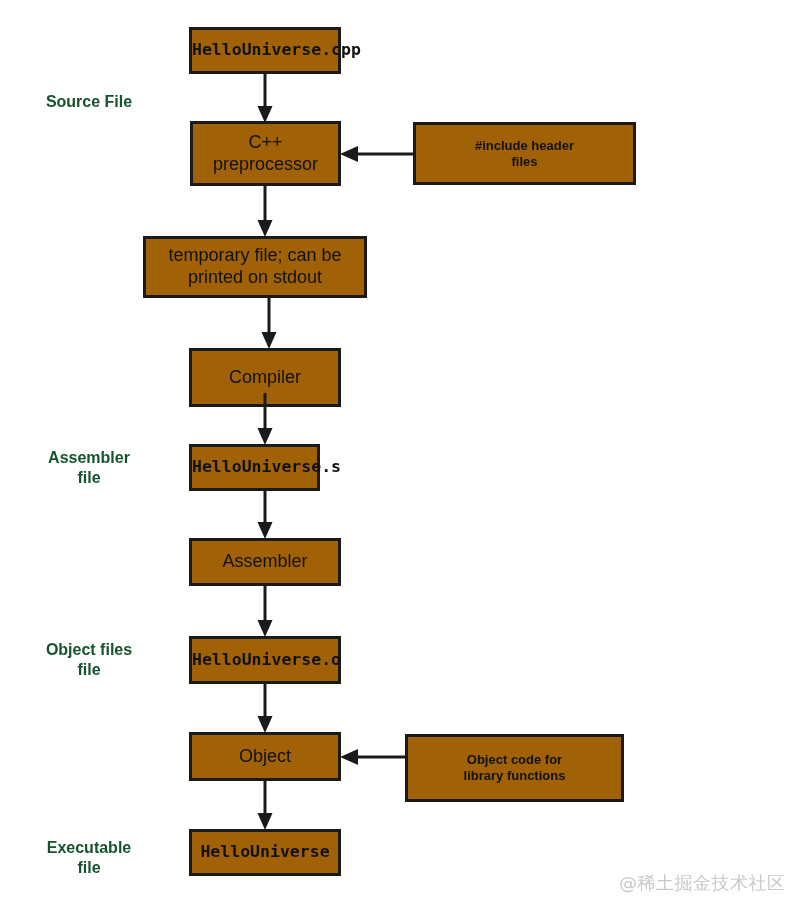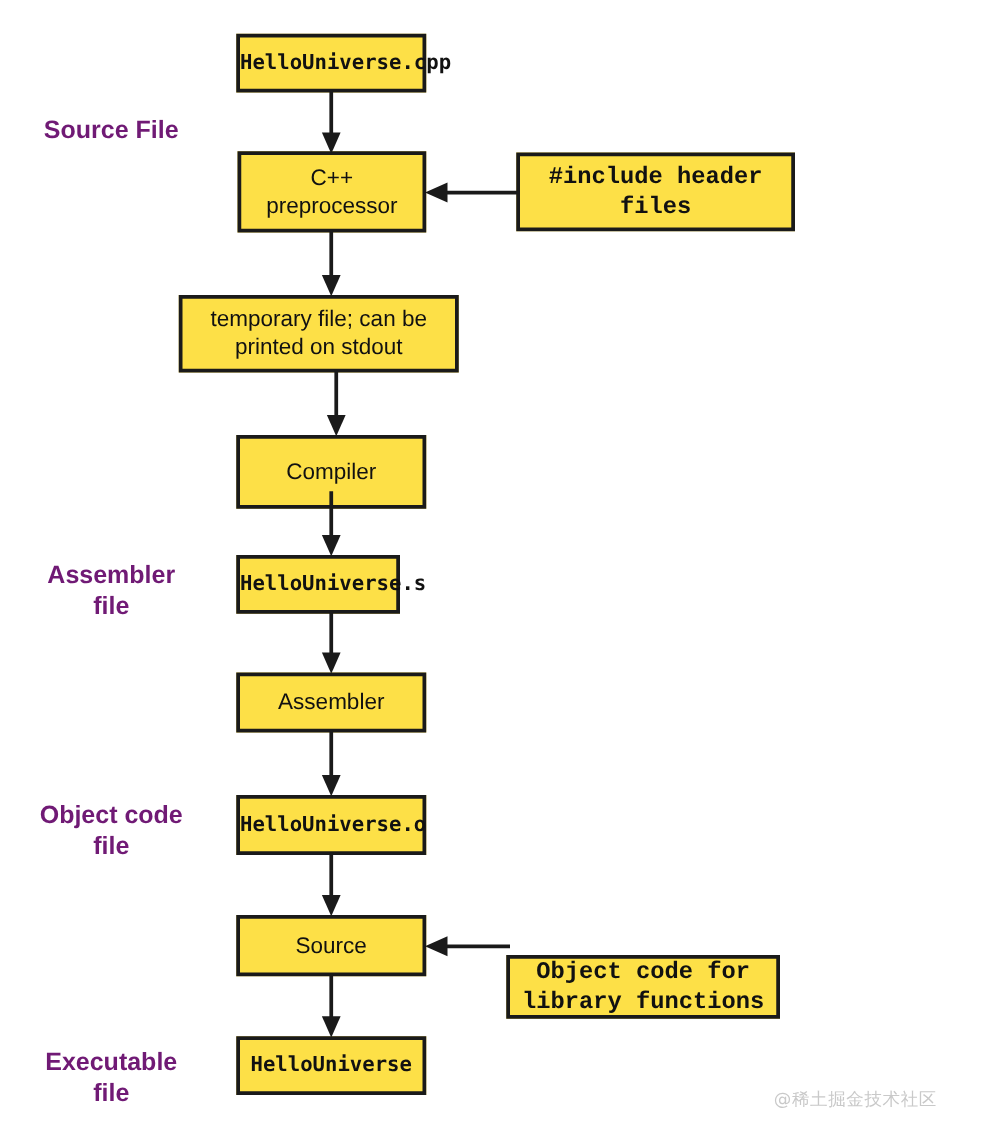--- a/index.html
+++ b/index.html
@@ -16,21 +16,21 @@
     position: relative;
     width: 786px;
     height: 918px;
     background: #ffffff;
     overflow: hidden;
   }
   .box {
     position: absolute;
     box-sizing: border-box;
     border: 3px solid #1a1a1a;
-    background: #fde047;
+    background: #a16207;
     display: flex;
     align-items: center;
     justify-content: center;
     text-align: center;
     line-height: 1.22;
     color: #111111;
   }
   .box .txt {
     display: block;
     width: 100%;
@@ -41,58 +41,58 @@
     font-weight: 700;
     font-size: 16.5px;
     letter-spacing: 0px;
   }
   .sans {
     font-family: "Liberation Sans", sans-serif;
     font-weight: 400;
     font-size: 18px;
   }
   .sans-bold {
-    font-family: Liberation Mono, monospace;
+    font-family: Liberation Sans, sans-serif;
     font-weight: 700;
-    font-size: 19px;
+    font-size: 13px;
   }
   .side-label {
     position: absolute;
     font-family: "Liberation Sans", sans-serif;
     font-weight: 700;
-    font-size: 20px;
-    color: #701a75;
+    font-size: 16px;
+    color: #14532d;
     text-align: center;
     line-height: 1.25;
     white-space: pre-line;
   }
   .arrow {
     position: absolute;
     overflow: visible;
   }
   .watermark {
     position: absolute;
     font-family: "DejaVu Sans", sans-serif;
-    font-size: 14px;
+    font-size: 18px;
     color: #c9c9c9;
     white-space: nowrap;
     letter-spacing: 0.5px;
   }
 </style>
 </head>
 <body>
 
 <div id="canvas">
 
   <div class="side-label" style="left:30px; top:92px; width:118px;">Source File</div>
 
   <div class="side-label" style="left:30px; top:448px; width:118px;">Assembler
 file</div>
 
-  <div class="side-label" style="left:30px; top:640px; width:118px;">Object code
+  <div class="side-label" style="left:30px; top:640px; width:118px;">Object files
 file</div>
 
   <div class="side-label" style="left:28px; top:838px; width:122px;">Executable
 file</div>
 
   <div class="box" style="left:189px; top:27px; width:152px; height:47px;">
     <span class="txt mono">HelloUniverse.cpp</span>
   </div>
 
   <div class="box" style="left:190px; top:121px; width:151px; height:65px;">
@@ -120,24 +120,24 @@
 
   <div class="box" style="left:189px; top:538px; width:152px; height:48px;">
     <span class="txt sans">Assembler</span>
   </div>
 
   <div class="box" style="left:189px; top:636px; width:152px; height:48px;">
     <span class="txt mono">HelloUniverse.o</span>
   </div>
 
   <div class="box" style="left:189px; top:732px; width:152px; height:49px;">
-    <span class="txt sans">Source</span>
+    <span class="txt sans">Object</span>
   </div>
 
-  <div class="box" style="left:405px; top:764px; width:219px; height:51px;">
+  <div class="box" style="left:405px; top:734px; width:219px; height:68px;">
     <span class="txt sans-bold">Object code for
 library functions</span>
   </div>
 
   <div class="box" style="left:189px; top:829px; width:152px; height:47px;">
     <span class="txt mono">HelloUniverse</span>
   </div>
 
   <svg class="arrow" style="left:250px; top:72px; width:30px; height:52px;" viewBox="0 0 30 52">
     <line x1="15" y1="0" x2="15" y2="40" stroke="#1a1a1a" stroke-width="3"></line>

